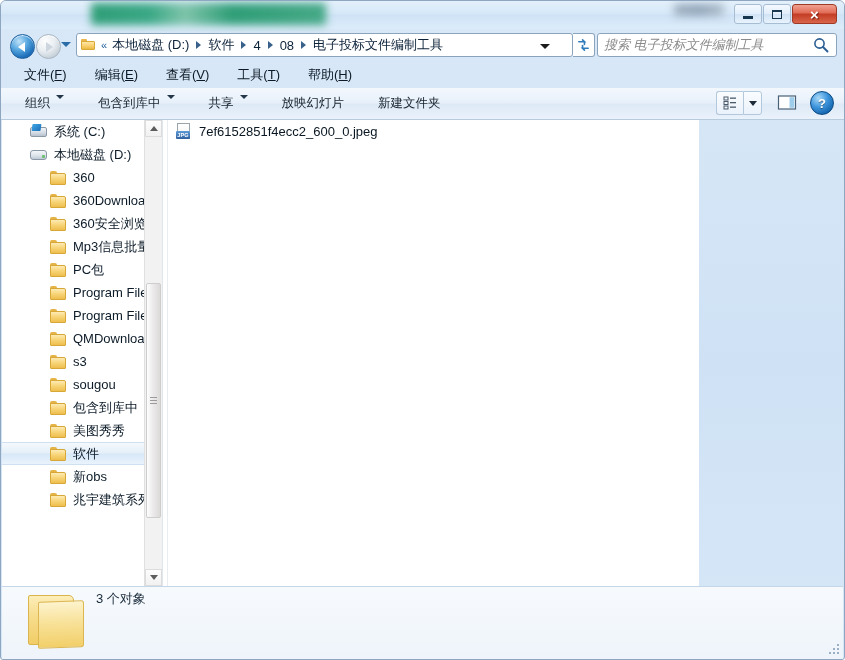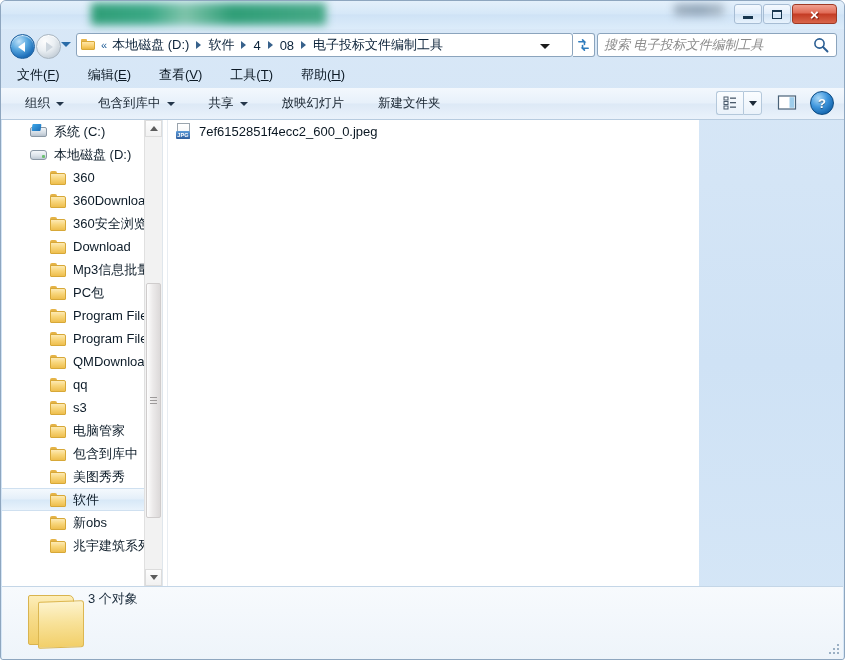--- a/index.html
+++ b/index.html
@@ -111,33 +111,33 @@
     box-sizing: border-box; background: #ffffff; border: 1px solid #8ba4bd; border-radius: 3px;
     display: flex; align-items: center;
   }
   #search-placeholder {
     flex: 1; margin-left: 6px; font-style: italic; font-size: 13px; color: #8a8a8a; white-space: nowrap;
   }
 
   
   #menubar {
     position: absolute; left: 0; top: 61px; width: 843px; height: 26px;
-    display: flex; align-items: center; padding-left: 13px; box-sizing: border-box;
+    display: flex; align-items: center; padding-left: 20px; box-sizing: border-box;
   }
   .menu-item { font-size: 13px; color: #0d1a26; margin-right: 22px; white-space: nowrap; padding: 2px 3px; }
   .menu-item u { text-decoration: underline; }
 
   
   #toolbar {
     position: absolute; left: 0; top: 87px; width: 843px; height: 32px;
     background: linear-gradient(to bottom, #f3f8fd 0%, #e7f0fa 48%, #dde9f6 52%, #eaf2fb 100%);
     border-bottom: 1px solid #b7cbdf;
     display: flex; align-items: center; padding-left: 20px; box-sizing: border-box;
   }
-  .tb-item { font-size: 12.5px; color: #15212d; white-space: nowrap; display: flex; align-items: center;
+  .tb-item { font-size: 12.5px; color: #15212d; white-space: nowrap; display: flex; 
     margin-right: 26px; padding: 3px 4px; }
   .tb-caret { width: 0; height: 0; border-left: 4px solid transparent; border-right: 4px solid transparent;
     border-top: 4px solid #24364a; margin-left: 6px; }
   #tb-right { position: absolute; right: 10px; top: 3px; display: flex; align-items: center; }
   #view-btn { width: 27px; height: 24px; box-sizing: border-box; border: 1px solid #b4c8db;
     border-right: none; border-radius: 3px 0 0 3px; display: flex; align-items: center; justify-content: center;
     background: linear-gradient(to bottom, #fafdff 0%, #eaf2fa 100%); }
   #view-caret-btn { width: 19px; height: 24px; box-sizing: border-box; border: 1px solid #b4c8db;
     border-radius: 0 3px 3px 0; display: flex; align-items: center; justify-content: center;
     background: linear-gradient(to bottom, #fafdff 0%, #eaf2fa 100%); }
@@ -242,21 +242,21 @@
     border-top: 1px solid #c4d6e7;
   }
   #status-folder-icon { position: absolute; left: 24px; top: 8px; width: 62px; height: 55px; }
   #status-folder-icon .back { position: absolute; left: 2px; top: 0; width: 46px; height: 50px;
     background: linear-gradient(to bottom, #fdeeb9 0%, #f7dd8e 40%, #f1cd66 100%);
     border: 1px solid #d9b44f; box-sizing: border-box; border-radius: 2px 5px 2px 2px; }
   #status-folder-icon .front { position: absolute; left: 12px; top: 6px; width: 46px; height: 47px;
     background: linear-gradient(to bottom, #fdf3cd 0%, #f8e29a 45%, #f2cf69 100%);
     border: 1px solid #dcb751; box-sizing: border-box; border-radius: 2px 3px 3px 2px;
     transform: skewY(-2deg); }
-  #status-text { position: absolute; left: 87px; top: 589px; font-size: 13px; color: #1a2b3b; }
+  #status-text { position: absolute; left: 95px; top: 589px; font-size: 13px; color: #1a2b3b; }
 
   #resize-grip { position: absolute; right: 3px; bottom: 3px; width: 12px; height: 12px; }
   #resize-grip i { position: absolute; width: 2px; height: 2px; background: #9bb0c4; }
 </style>
 </head>
 <body>
 
 <div id="window">
 
   <div id="titlebar">
@@ -395,53 +395,45 @@
         <div class="tree-row lvl2">
           <span class="ico ico-folder"></span>
           <span class="tree-label">360Downloads</span>
         </div>
         <div class="tree-row lvl2">
           <span class="ico ico-folder"></span>
           <span class="tree-label">360安全浏览器下载</span>
         </div>
         <div class="tree-row lvl2">
           <span class="ico ico-folder"></span>
-          <span class="tree-label">Download</span>
-        </div>
-        <div class="tree-row lvl2">
-          <span class="ico ico-folder"></span>
           <span class="tree-label">Mp3信息批量修改</span>
         </div>
         <div class="tree-row lvl2">
           <span class="ico ico-folder"></span>
           <span class="tree-label">PC包</span>
         </div>
         <div class="tree-row lvl2">
           <span class="ico ico-folder"></span>
           <span class="tree-label">Program Files</span>
         </div>
         <div class="tree-row lvl2">
           <span class="ico ico-folder"></span>
           <span class="tree-label">Program Files (x86)</span>
         </div>
         <div class="tree-row lvl2">
           <span class="ico ico-folder"></span>
           <span class="tree-label">QMDownload</span>
         </div>
         <div class="tree-row lvl2">
           <span class="ico ico-folder"></span>
-          <span class="tree-label">qq</span>
-        </div>
-        <div class="tree-row lvl2">
-          <span class="ico ico-folder"></span>
           <span class="tree-label">s3</span>
         </div>
         <div class="tree-row lvl2">
           <span class="ico ico-folder"></span>
-          <span class="tree-label">电脑管家</span>
+          <span class="tree-label">sougou</span>
         </div>
         <div class="tree-row lvl2">
           <span class="ico ico-folder"></span>
           <span class="tree-label">包含到库中</span>
         </div>
         <div class="tree-row lvl2">
           <span class="ico ico-folder"></span>
           <span class="tree-label">美图秀秀</span>
         </div>
         <div class="tree-row lvl2 selected">

